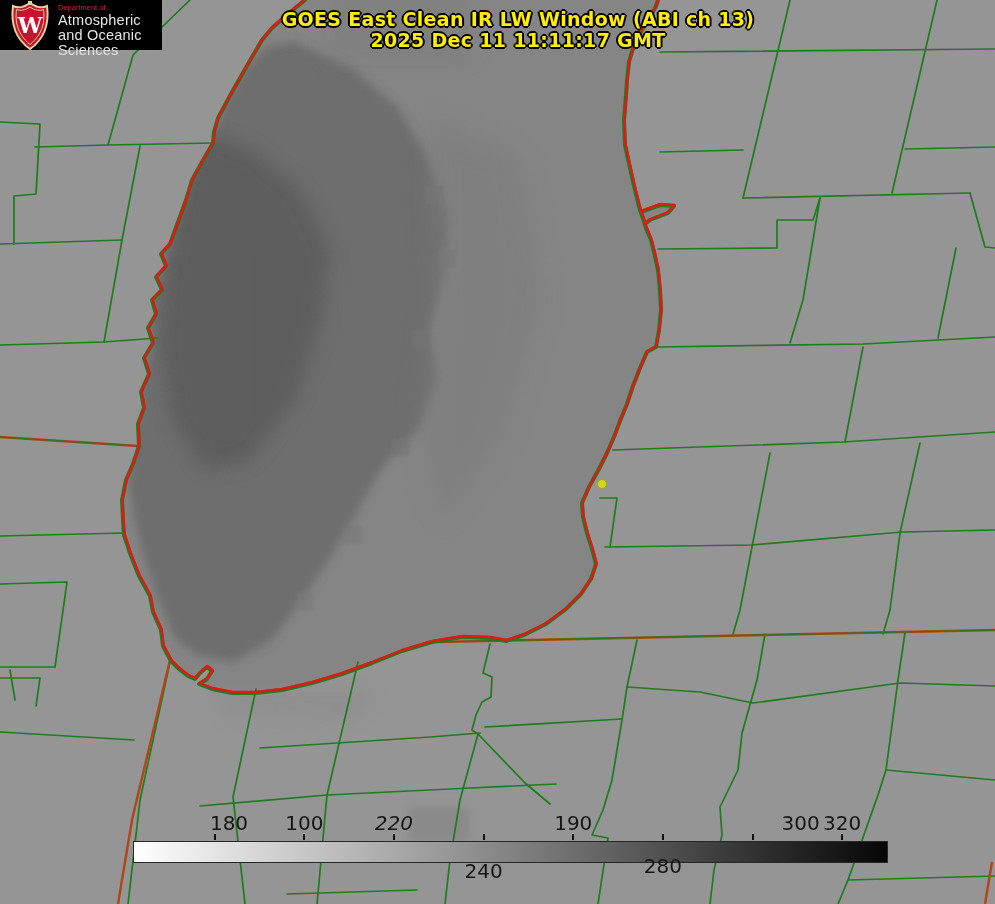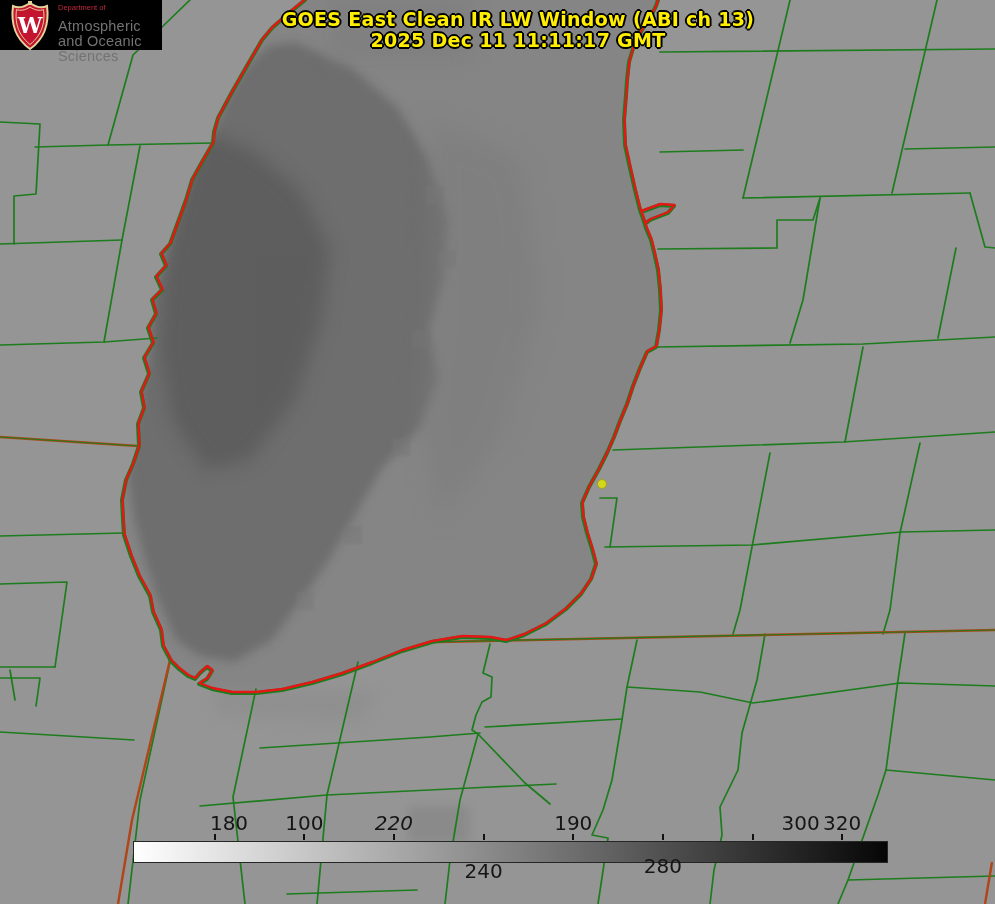--- a/index.html
+++ b/index.html
@@ -9,22 +9,22 @@
     font-family:"DejaVu Sans", sans-serif;
   }
   #map-svg{position:absolute;left:0;top:0;width:995px;height:904px;}
   
   .logo-box{
     position:absolute;left:0;top:0;width:162px;height:50px;
     background:#000;display:flex;align-items:flex-start;
   }
   .crest{position:absolute;left:8px;top:1px;width:44px;height:50px;}
   .logo-text{position:absolute;left:58px;top:4px;line-height:1;}
-  .logo-dept{font-size:7.5px;color:#c0273b;font-family:"Liberation Sans",sans-serif;margin-bottom:7px;}
-  .logo-line{font-size:14.5px;color:#737373;font-family:"Liberation Sans",sans-serif;margin-top:1px;letter-spacing:0.2px;}
+  .logo-dept{font-size:7.5px;color:#c0273b;font-family:"Liberation Sans",sans-serif;margin-bottom:1px;}
+  .logo-line{font-size:14.5px;color:#e5e5e5;font-family:"Liberation Sans",sans-serif;margin-top:1px;letter-spacing:0.2px;}
   
   .title-wrap{
     position:absolute;left:0;top:9px;width:100%;text-align:center;
     pointer-events:none;
   }
   .title-line{
     font-size:19px;font-weight:bold;color:#ffee00;line-height:21px;
     letter-spacing:0.3px;
     text-shadow:-2px 0 #000,2px 0 #000,0 -2px #000,0 2px #000,
                 -1px -1px #000,1px -1px #000,-1px 1px #000,1px 1px #000;

